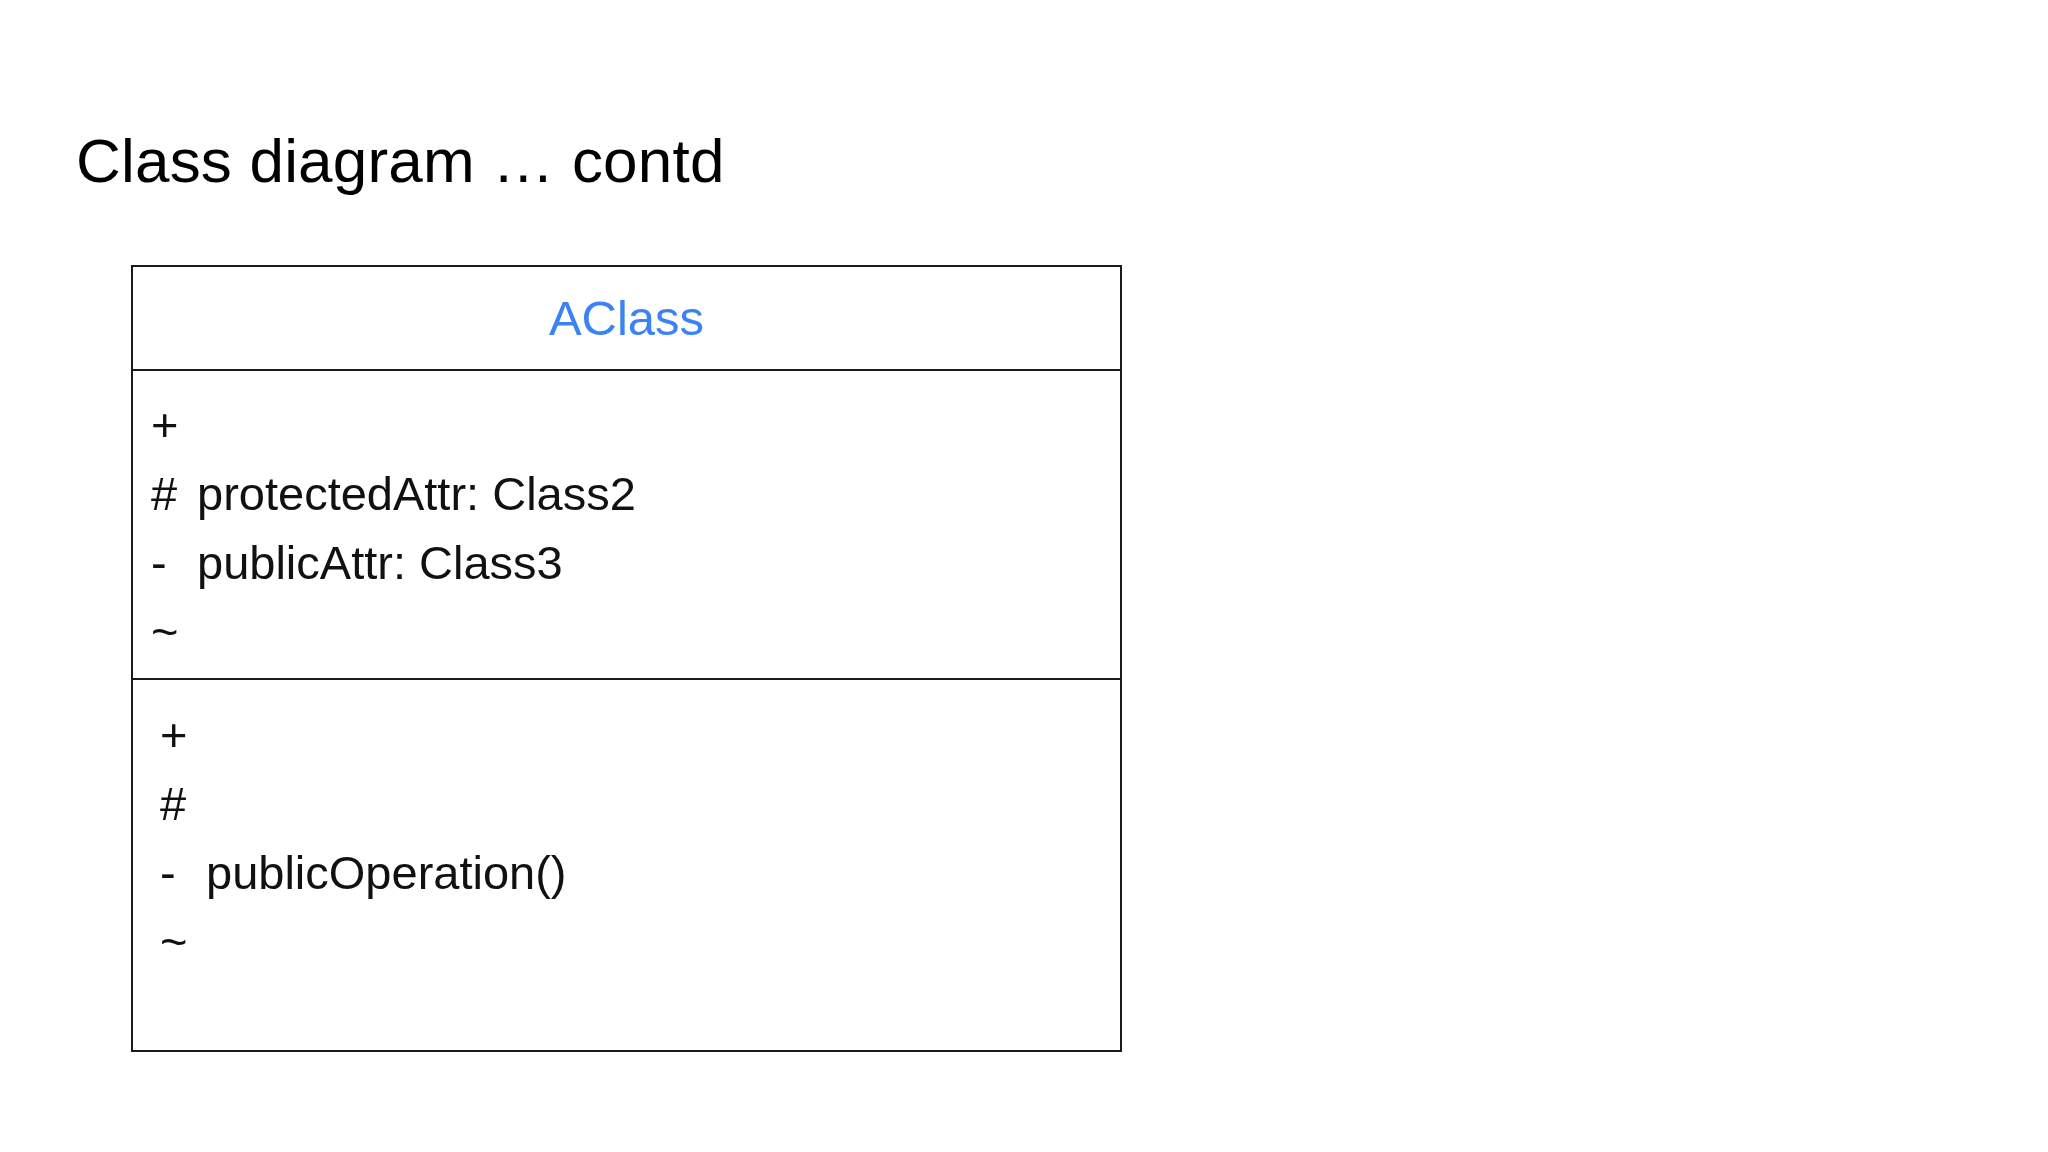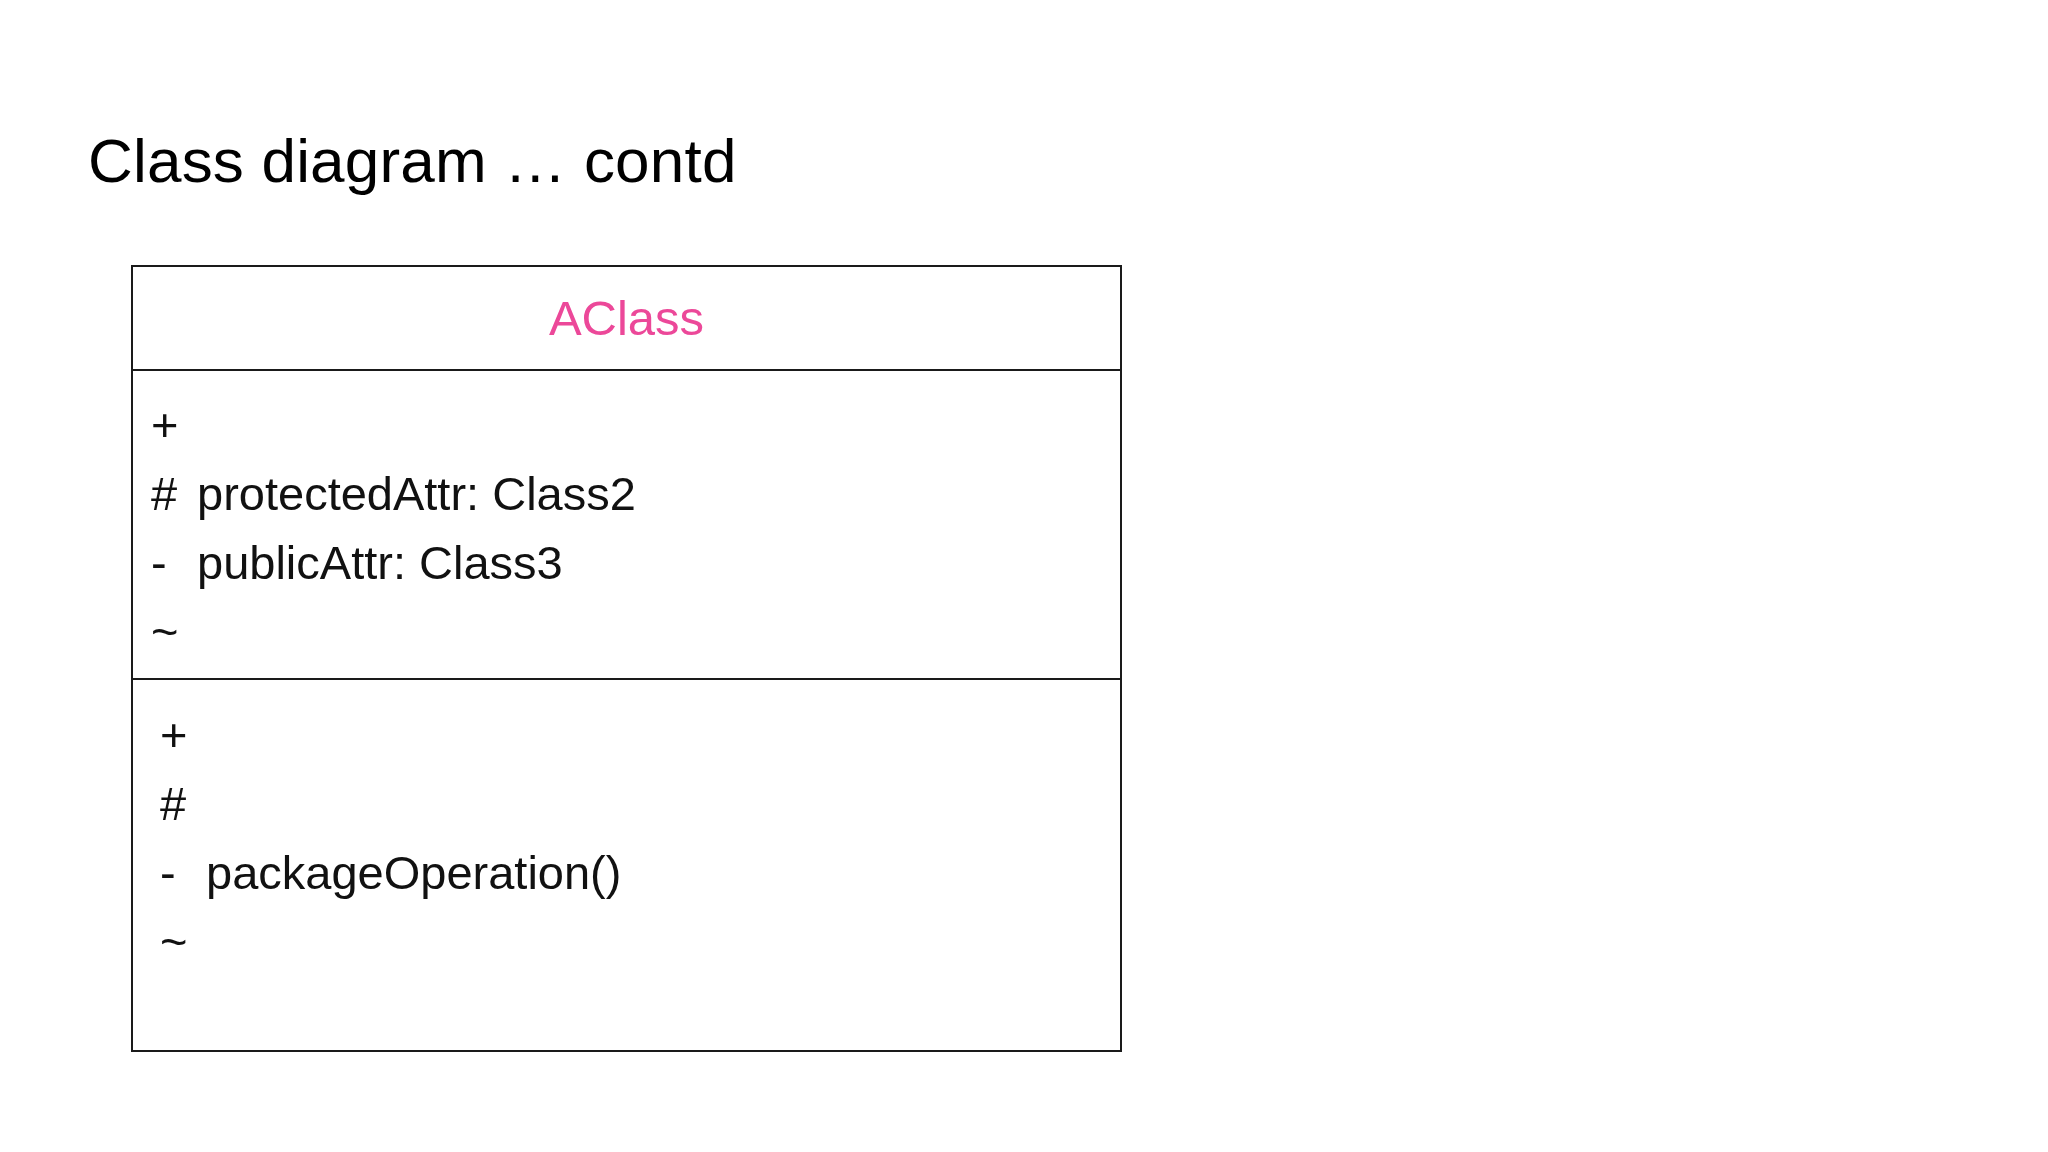--- a/index.html
+++ b/index.html
@@ -13,21 +13,21 @@
     background: #ffffff;
     font-family: "Liberation Sans", sans-serif;
     color: #000000;
     overflow: hidden;
     position: relative;
   }
 
   
   #slide-title {
     position: absolute;
-    left: 88px;
+    left: 76px;
     top: 124px;
     font-size: 62px;
     line-height: 74px;
     font-weight: 400;
     letter-spacing: 0.2px;
     color: #000000;
     white-space: pre;
   }
 
   
@@ -51,21 +51,21 @@
     border-bottom: 2px solid #1a1a1a;
     display: flex;
     align-items: center;
     justify-content: center;
   }
   #uml-class-name {
     font-size: 49px;
     line-height: 52px;
     font-weight: 400;
     font-stretch: semi-condensed;
-    color: #ec4899;
+    color: #3b82f6;
     white-space: pre;
   }
 
   
   #uml-attributes-compartment {
     height: 309px;
     box-sizing: border-box;
     border-bottom: 2px solid #1a1a1a;
     padding: 19px 0 0 0;
   }
@@ -143,21 +143,21 @@
     <div class="uml-member-row">
       <span class="uml-visibility">+</span>
     </div>
 
     <div class="uml-member-row">
       <span class="uml-visibility">#</span>
     </div>
 
     <div class="uml-member-row">
       <span class="uml-visibility">-</span>
-      <span class="uml-member-text">packageOperation()</span>
+      <span class="uml-member-text">publicOperation()</span>
     </div>
 
     <div class="uml-member-row">
       <span class="uml-visibility">~</span>
     </div>
 
   </div>
 
 </div>
 

